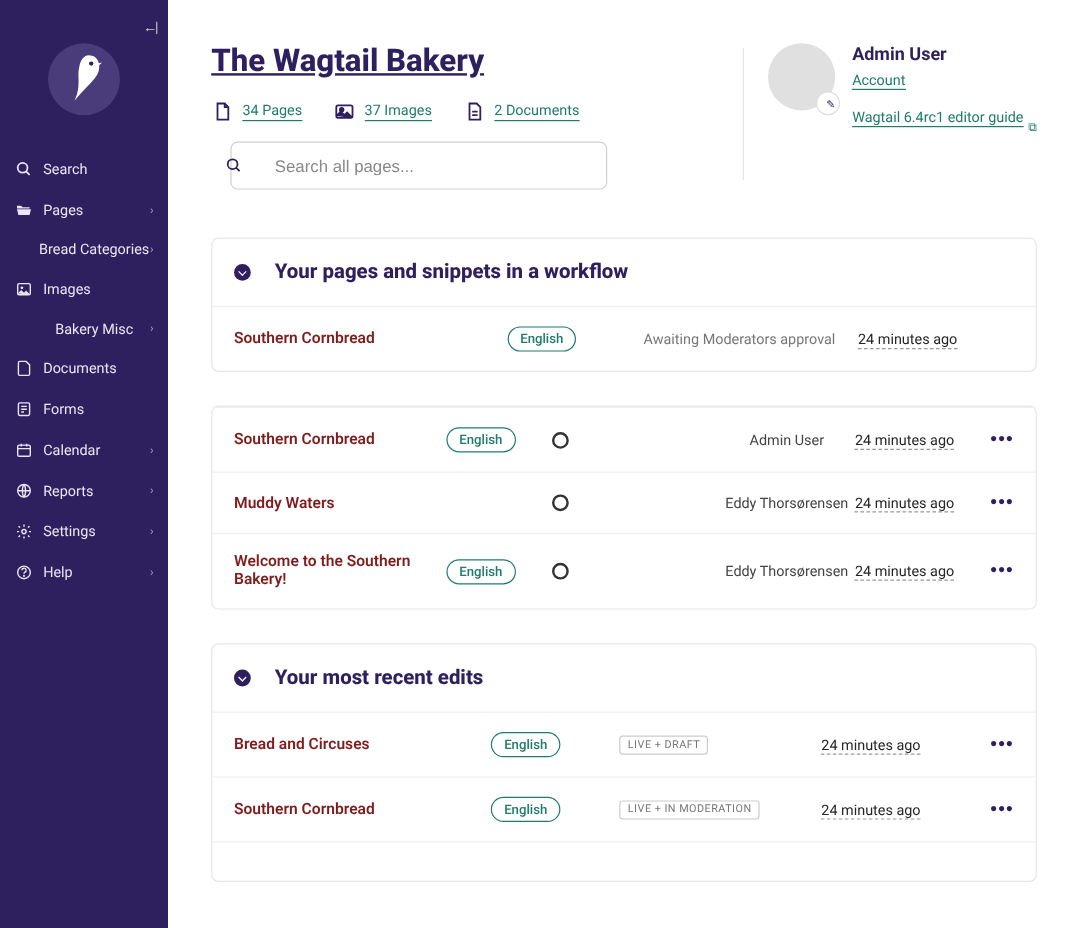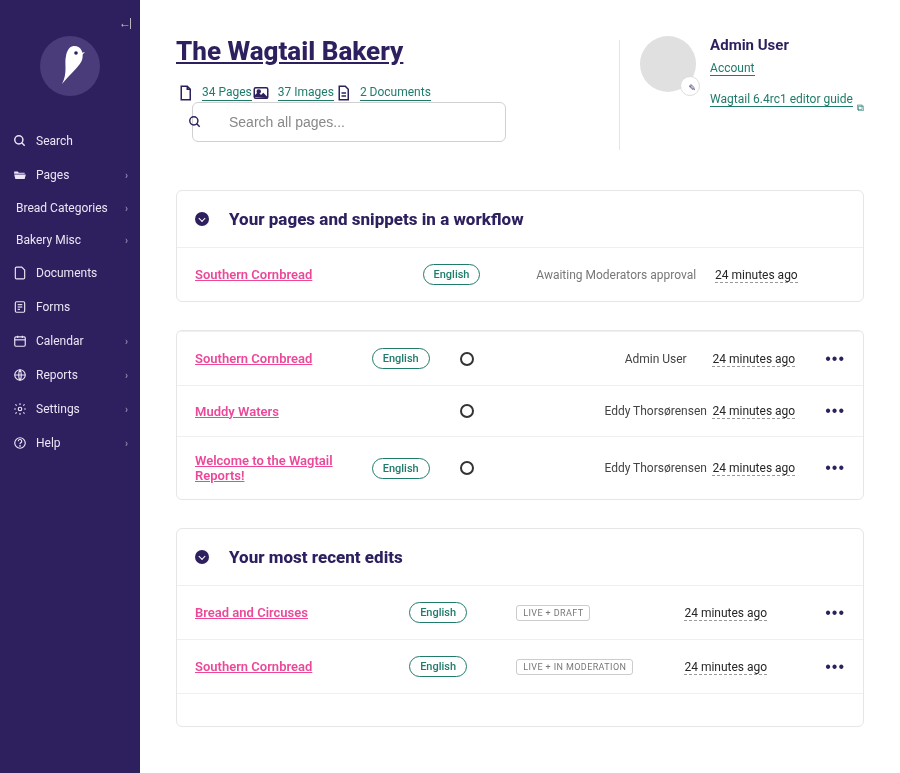--- a/index.html
+++ b/index.html
@@ -10,28 +10,28 @@
 .sidebar { width: 140px; background: #2E1F5E; color: #fff; display: flex; flex-direction: column; position: relative; }
 .collapse-btn { position: absolute; top: 16px; right: 10px; color: #ccc; font-size: 12px; cursor: pointer; letter-spacing: -2px; }
 .logo-wrap { display: flex; justify-content: center; padding: 36px 0 20px 0; }
 .logo-circle { width: 60px; height: 60px; background: #4A3B7A; border-radius: 50%; display: flex; align-items: center; justify-content: center; position: relative; }
 
 .nav { flex: 1; padding-top: 8px; }
 .nav-item { display: flex; align-items: center; padding: 9px 12px; color: #eae6f5; font-size: 12px; cursor: pointer; }
 .nav-item .icn { width: 16px; height: 16px; margin-right: 8px; display: flex; align-items: center; justify-content: center; flex-shrink: 0; }
 .nav-item .label { flex: 1; }
 .nav-item .chev { font-size: 10px; color: #a9a0c6; }
-.nav-sub { padding-left: 16px; font-size: 12px; }
+.nav-sub { padding-left: 32px; font-size: 12px; text-align: center; }
 
 .main { flex: 1; padding: 36px 36px 60px 36px; overflow: auto; }
 .header { display: flex; border-bottom: none; position: relative; }
 .header-left { flex: 1; padding-right: 24px; }
 .header-divider { width: 1px; background: #e4e4e4; margin: 4px 20px 0 0; height: 110px; }
 .site-title { font-size: 26px; font-weight: 800; color: #2E1F5E; margin-bottom: 18px; text-decoration: underline; }
-.summary { display: flex; }
+.summary { display: flex; gap: 26px; margin-bottom: 16px; }
 .summary a { color: #1F7C6B; font-size: 12px; border-bottom: 1px solid #1F7C6B; padding-bottom: 1px; display: inline-block; }
 .summary .si { display: flex; align-items: center; gap: 8px; }
 .summary .si .icn { color: #2E1F5E; }
 .searchbox { position: relative; width: 330px; padding-left: 16px; }
 .searchbox input { width: 100%; border: 1px solid #d0d0d0; border-radius: 6px; padding: 11px 12px 11px 36px; font-size: 14px; color: #333; }
 .searchbox input::placeholder { color: #888; }
 .searchbox .icn { position: absolute; left: 12px; top: 50%; transform: translateY(-50%); color: #2E1F5E; font-size: 13px; }
 
 .user-block { display: flex; gap: 14px; }
 .avatar-lg { width: 56px; height: 56px; border-radius: 50%; background: #e0e0e0; position: relative; }
@@ -42,21 +42,21 @@
 .user-info .ext { display: flex; align-items: center; gap: 4px; }
 .ext-icn { font-size: 10px; color: #1F7C6B; }
 
 .panel { border: 1px solid #e6e6e6; border-radius: 6px; margin-top: 40px; }
 .panel + .panel { margin-top: 28px; }
 .panel-head { padding: 18px 18px; display: flex; align-items: center; gap: 20px; font-size: 17px; font-weight: 800; color: #2E1F5E; }
 .panel-head .tog { width:14px; height:14px; background:#2E1F5E; border-radius:50%; position:relative; flex-shrink:0;}
 .panel-head .tog::after { content:""; position:absolute; left:50%; top:50%; transform: translate(-50%,-60%) rotate(45deg); width:4px; height:4px; border-right:1.5px solid #fff; border-bottom:1.5px solid #fff; }
 
 .row { display: flex; align-items: center; padding: 16px 18px; border-top: 1px solid #efefef; font-size: 13px; }
-.row .c-name { flex: 1.4; color: #ec4899; font-weight: 600; min-width: 0; text-decoration: underline;}
+.row .c-name { flex: 1.4; color: #7f1d1d; font-weight: 600; min-width: 0;}
 .row .c-tag { flex: 0.7; display:flex; gap:6px; align-items:center; }
 .row .c-status { flex: 1.1; color: #777; font-size: 12px; display:flex; align-items:center; gap:6px;}
 .row .c-user { flex: 0.9; color: #444; font-size: 12px; text-align: center;}
 .row .c-time { flex: 0.8; }
 .row .c-time span { font-size: 12px; border-bottom: 1px dashed #999; line-height: 1.5;}
 .row .c-actions { flex: 0.25; text-align: right; }
 
 .pill { display: inline-block; border: 1.5px solid #1F7C6B; color: #1F7C6B; border-radius: 12px; padding: 3px 10px; font-size: 11px; font-weight: 500; }
 .status-pill { display: inline-block; border: 1px solid #ccc; color: #777; border-radius: 3px; padding: 2px 6px; font-size: 9px; letter-spacing: 0.4px; text-transform: uppercase; }
 .circle-empty { width:14px; height:14px; border:2px solid #333; border-radius:50%; display:inline-block;}
@@ -94,20 +94,30 @@
             <svg width="14" height="14" viewBox="0 0 24 24" fill="currentColor">
               <path d="M2 6h6l2 2h10v2H2zM2 11h20l-2 8H4z"></path>
             </svg>
           </span>
         <span class="label">Pages</span>
         <span class="chev">›</span>
       </div>
       <div class="nav-item nav-sub">
         <span class="label">Bread Categories</span>
         <span class="chev">›</span>
+      </div>
+      <div class="nav-item">
+        <span class="icn">
+            <svg width="14" height="14" viewBox="0 0 24 24" fill="currentColor">
+              <rect x="3" y="4" width="18" height="16" rx="2" fill="none" stroke="currentColor" stroke-width="2"></rect>
+              <circle cx="9" cy="10" r="2"></circle>
+              <path d="M3 18l5-5 4 4 3-3 6 6"></path>
+            </svg>
+          </span>
+        <span class="label">Images</span>
       </div>
       <div class="nav-item nav-sub">
         <span class="label">Bakery Misc</span>
         <span class="chev">›</span>
       </div>
       <div class="nav-item">
         <span class="icn">
             <svg width="14" height="14" viewBox="0 0 24 24" fill="currentColor">
               <path d="M6 2h9l5 5v13a2 2 0 0 1-2 2H6a2 2 0 0 1-2-2V4a2 2 0 0 1 2-2z" fill="none" stroke="currentColor" stroke-width="2"></path>
             </svg>
@@ -265,21 +275,21 @@
         <div class="c-name">Muddy Waters</div>
         <div class="c-tag"></div>
         <div class="c-status">
             <span class="circle-empty"></span>
           </div>
         <div class="c-user">Eddy Thorsørensen</div>
         <div class="c-time"><span>24 minutes ago</span></div>
         <div class="c-actions"><button class="more-btn">•••</button></div>
       </div>
       <div class="row">
-        <div class="c-name">Welcome to the Wagtail Reports!</div>
+        <div class="c-name">Welcome to the Southern Bakery!</div>
         <div class="c-tag">
             <span class="pill">English</span>
           </div>
         <div class="c-status">
             <span class="circle-empty"></span>
           </div>
         <div class="c-user">Eddy Thorsørensen</div>
         <div class="c-time"><span>24 minutes ago</span></div>
         <div class="c-actions"><button class="more-btn">•••</button></div>
       </div>

